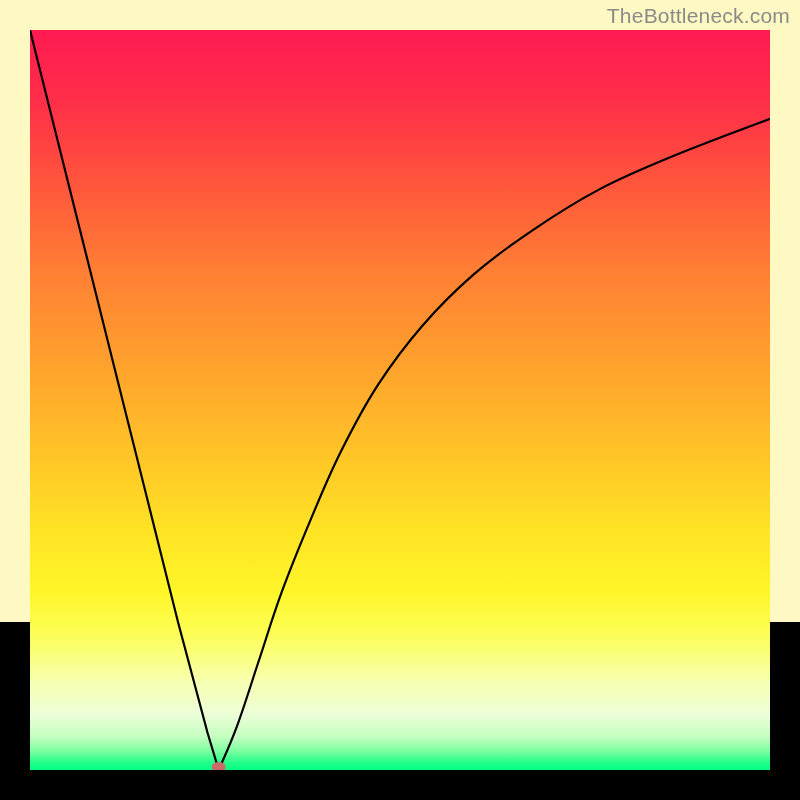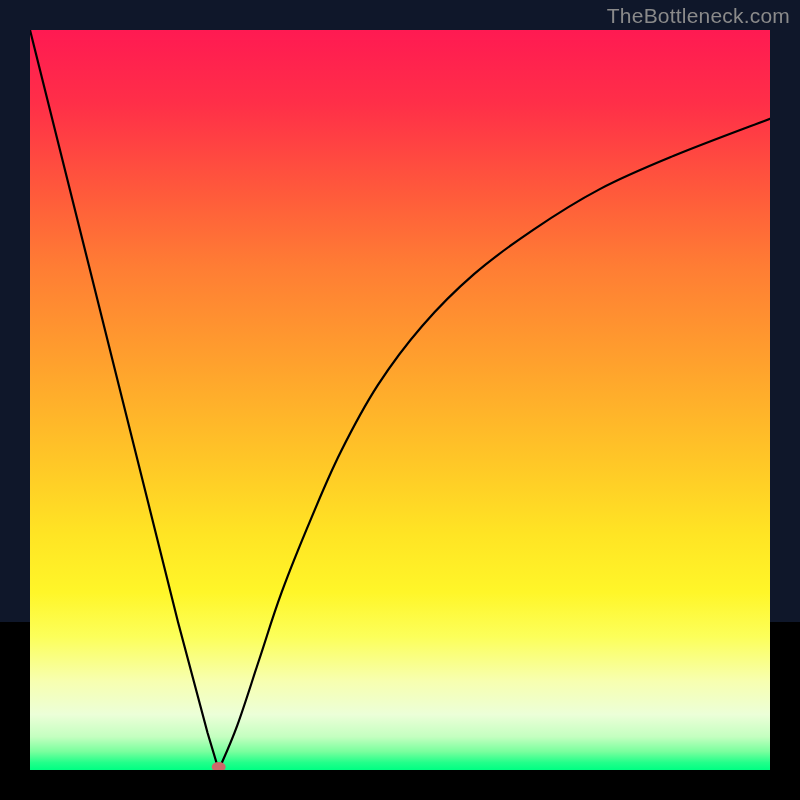--- a/index.html
+++ b/index.html
@@ -8,21 +8,21 @@
     width: 800px;
     height: 800px;
     background: #000;
     overflow: hidden;
     font-family: Arial, Helvetica, sans-serif;
   }
   .frame {
     position: relative;
     width: 800px;
     height: 622px;
-    background: #0f172a;
+    background: #fef9c3;
   }
   .plot-area {
     position: absolute;
     left: 30px;
     top: 30px;
     width: 740px;
     height: 740px;
     background: linear-gradient(
       to bottom,
       #ff1a52 0%,

